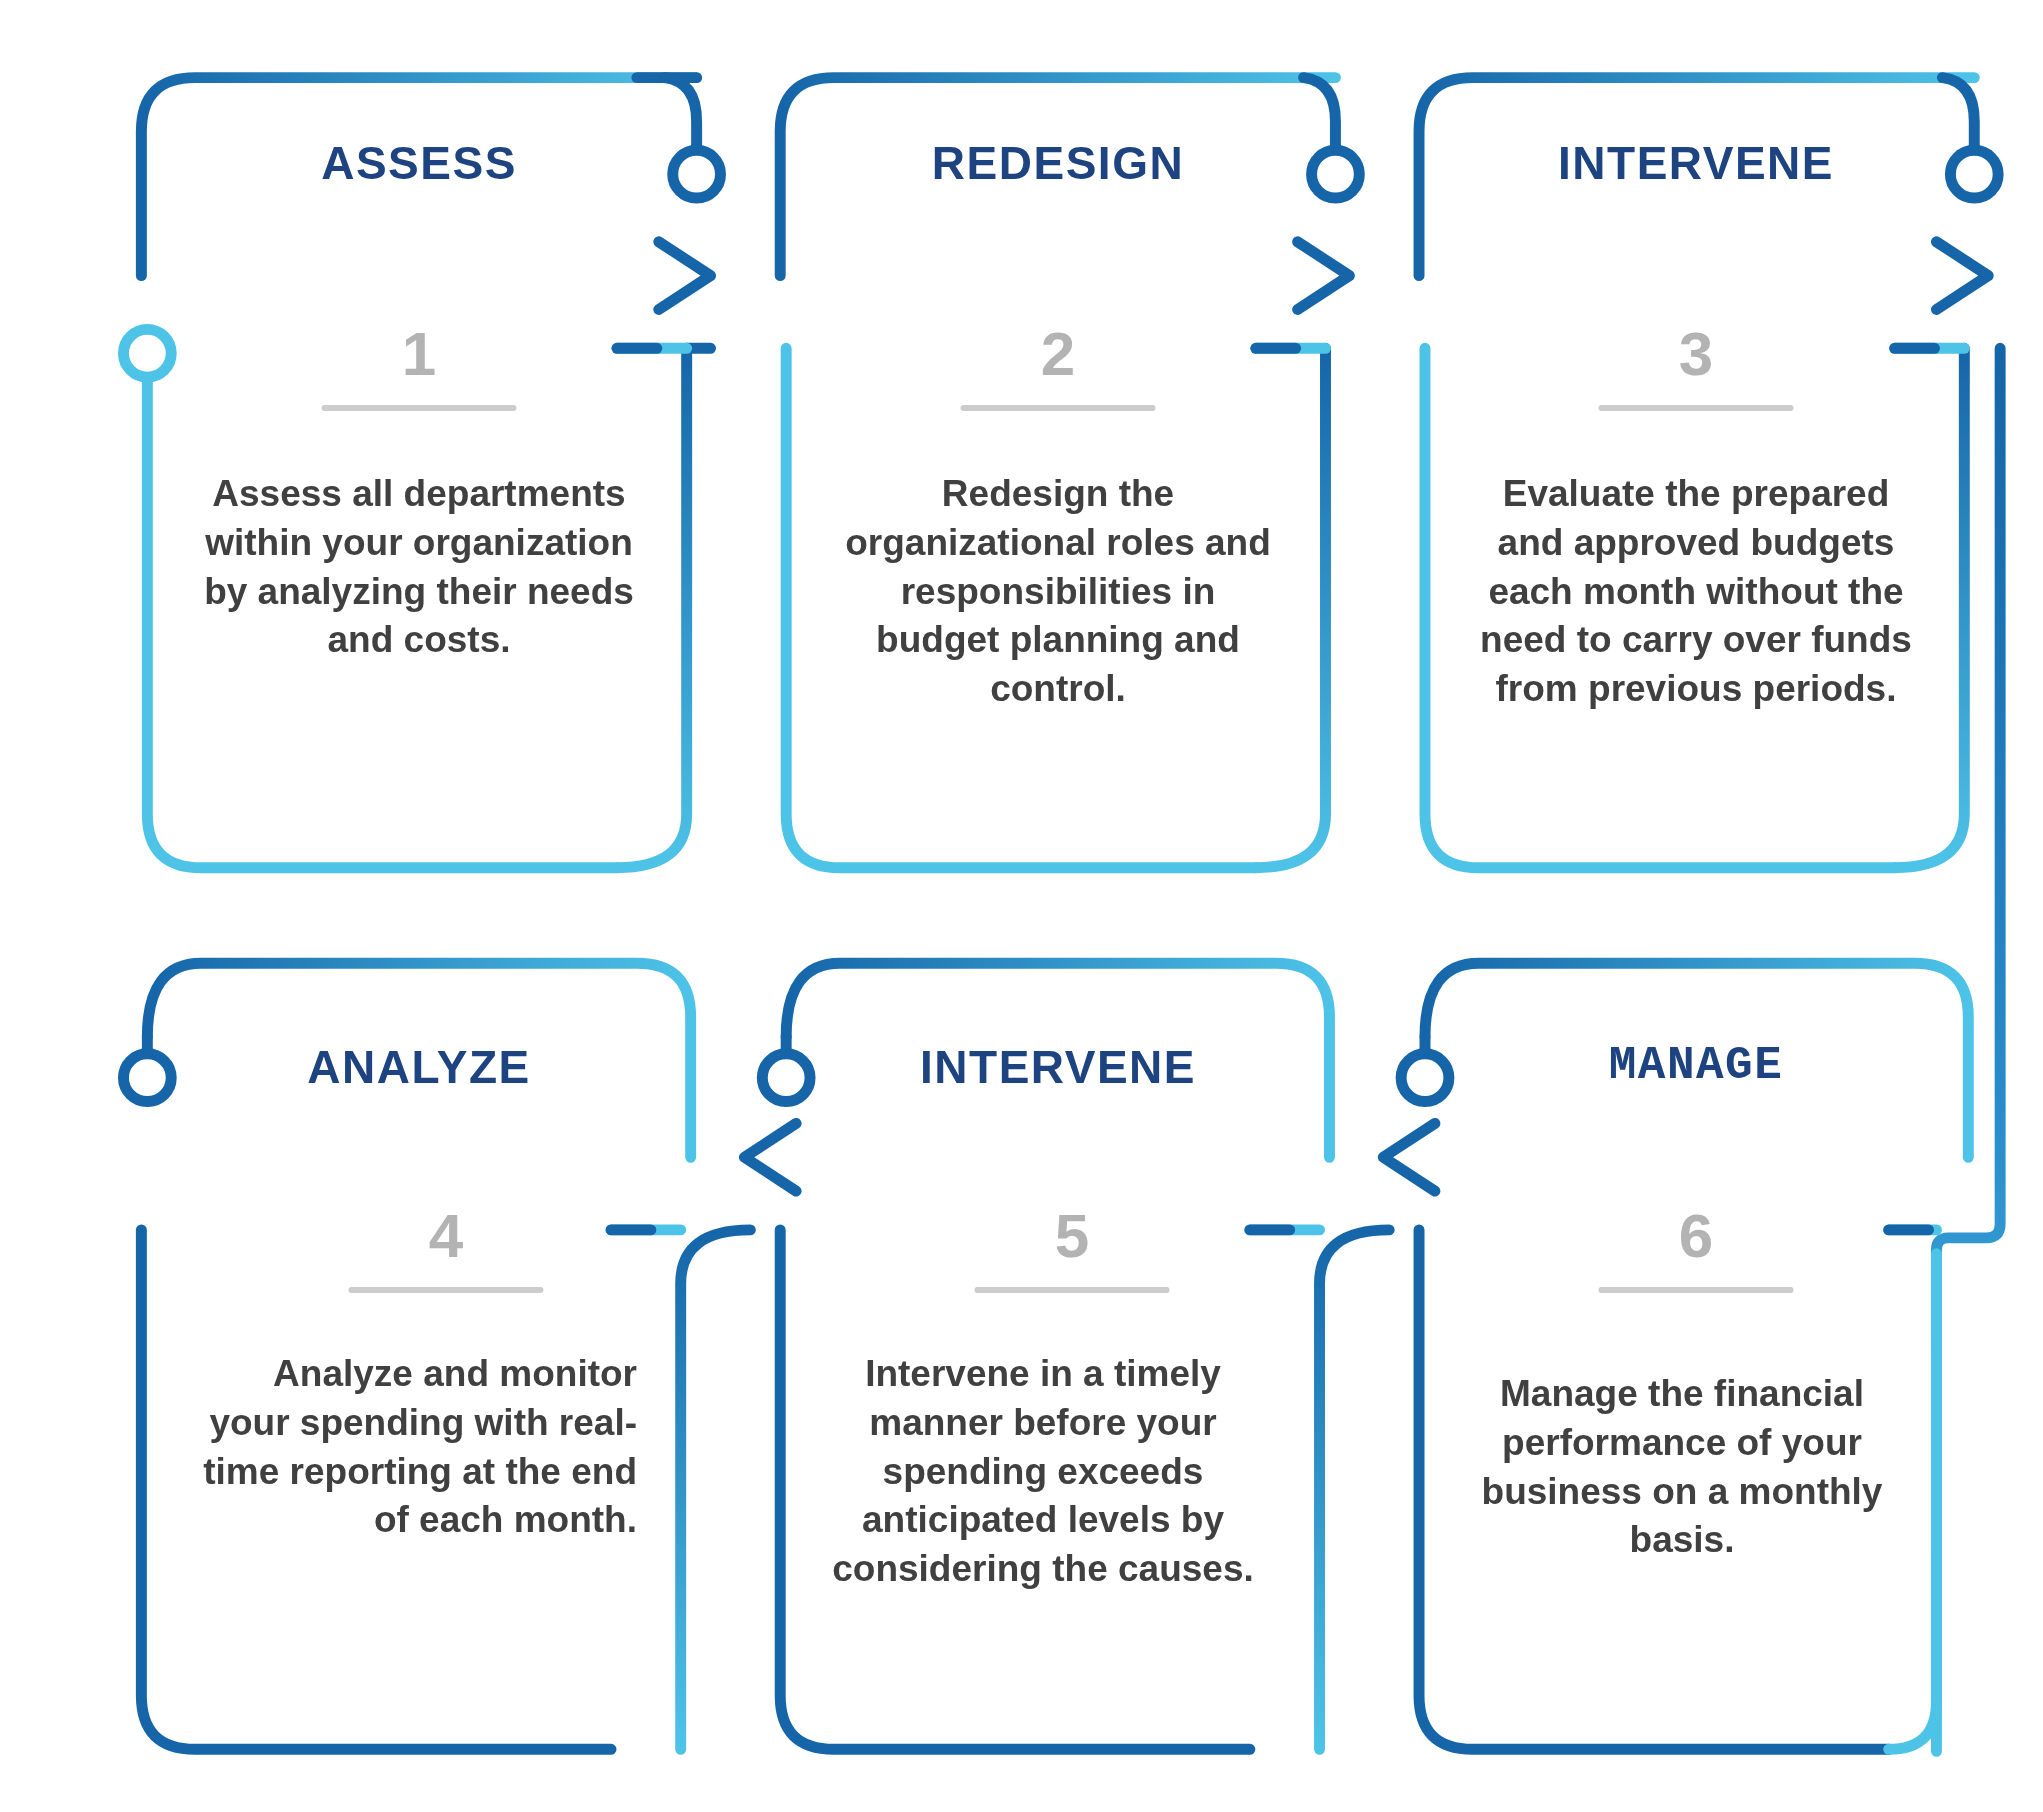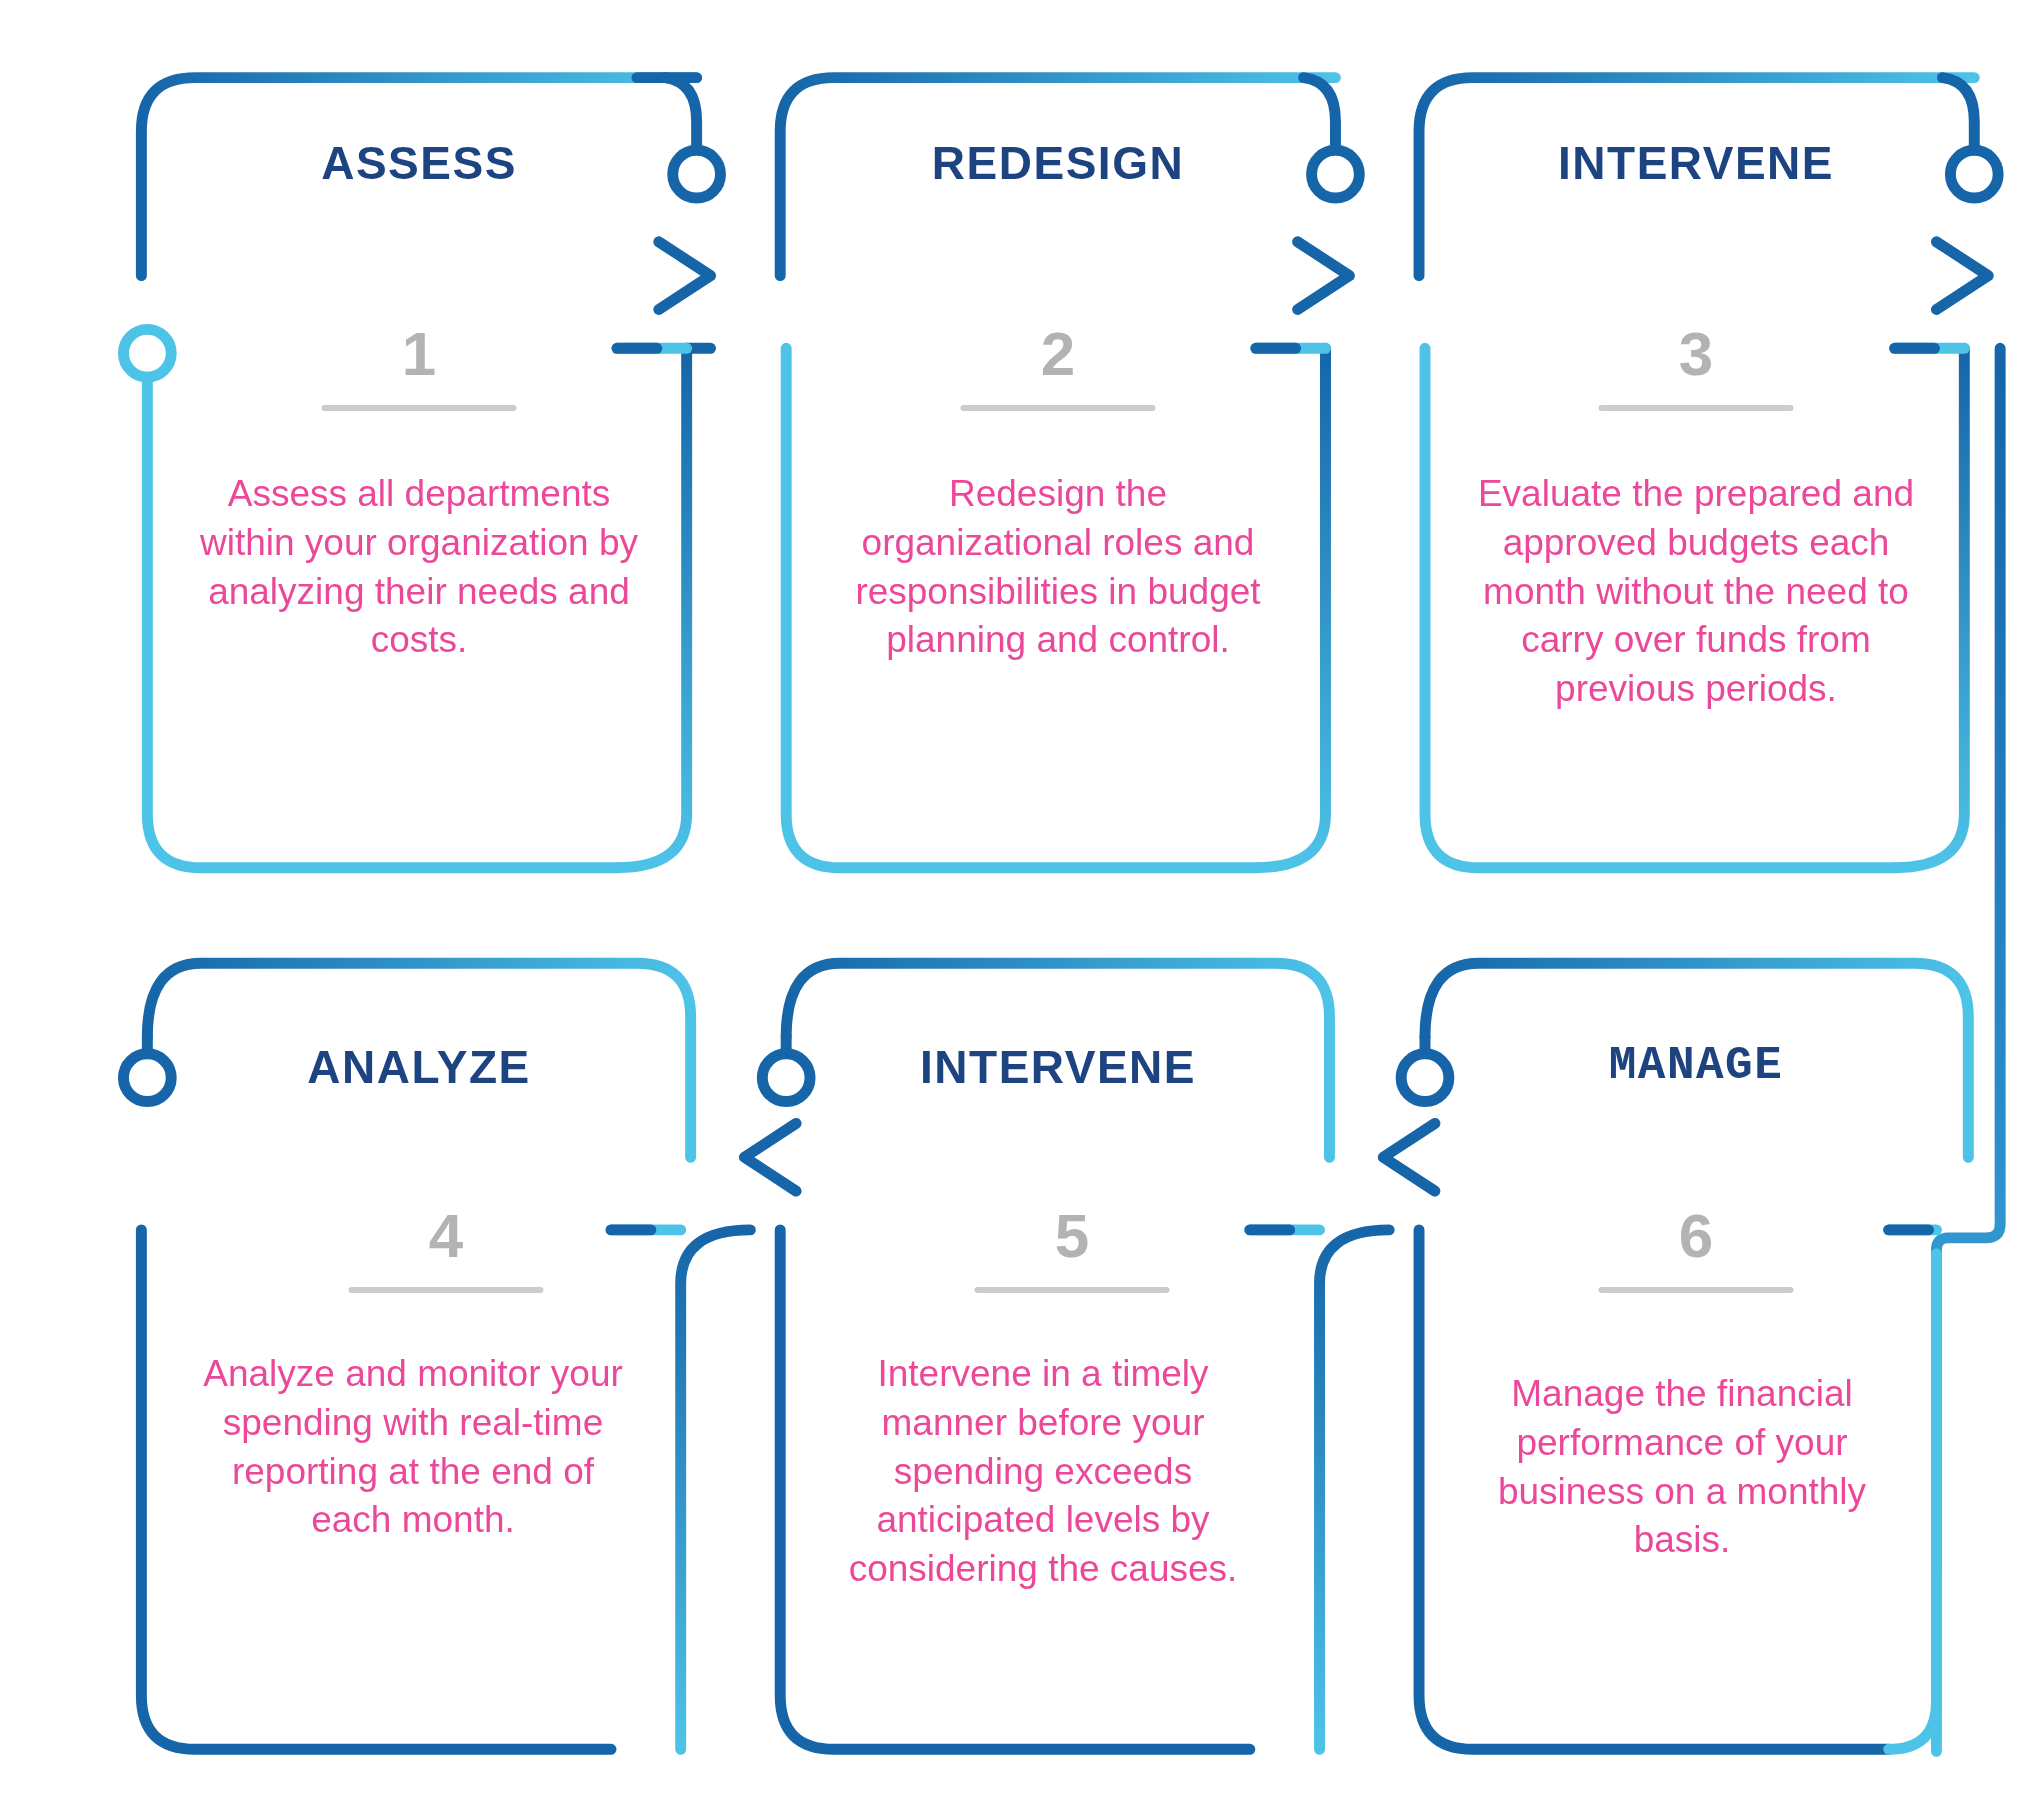--- a/index.html
+++ b/index.html
@@ -28,22 +28,22 @@
   }
   .numrule{
     position:absolute;
     height:6px;
     background:#cccccc;
     border-radius:3px;
     transform:translateX(-50%);
   }
   .body-text{
     position:absolute;
-    color:#ec4899;
-    font-weight:normal;
+    color:#404040;
+    font-weight:bold;
     font-size:37px;
     line-height:1.32;
     text-align:center;
     transform:translateX(-50%);
   }
 </style>
 </head>
 <body>
 
 <div id="stage">
@@ -204,18 +204,18 @@
   <div class="title-text" style="left:1058px;top:1040px;">INTERVENE</div>
   <div class="title-text" style="left:1696px;top:1040px;font-family:Liberation Mono, monospace;">MANAGE</div>
 
   <div class="num" style="left:446px;top:1205px;">4</div>
   <div class="numrule" style="left:446px;top:1287px;width:195px;"></div>
   <div class="num" style="left:1072px;top:1205px;">5</div>
   <div class="numrule" style="left:1072px;top:1287px;width:195px;"></div>
   <div class="num" style="left:1696px;top:1205px;">6</div>
   <div class="numrule" style="left:1696px;top:1287px;width:195px;"></div>
 
-  <div class="body-text" style="left:413px;top:1350px;width:448px;">Analyze and monitor your spending with real-time reporting at the end of each month.</div>
+  <div class="body-text" style="left:413px;top:1350px;width:448px;text-align:right;">Analyze and monitor your spending with real-time reporting at the end of each month.</div>
   <div class="body-text" style="left:1043px;top:1350px;width:428px;">Intervene in a timely manner before your spending exceeds anticipated levels by considering the causes.</div>
   <div class="body-text" style="left:1682px;top:1350px;width:448px;margin-top:20px;">Manage the financial performance of your business on a monthly basis.</div>
 
 </div>
 
 
 </body></html>

